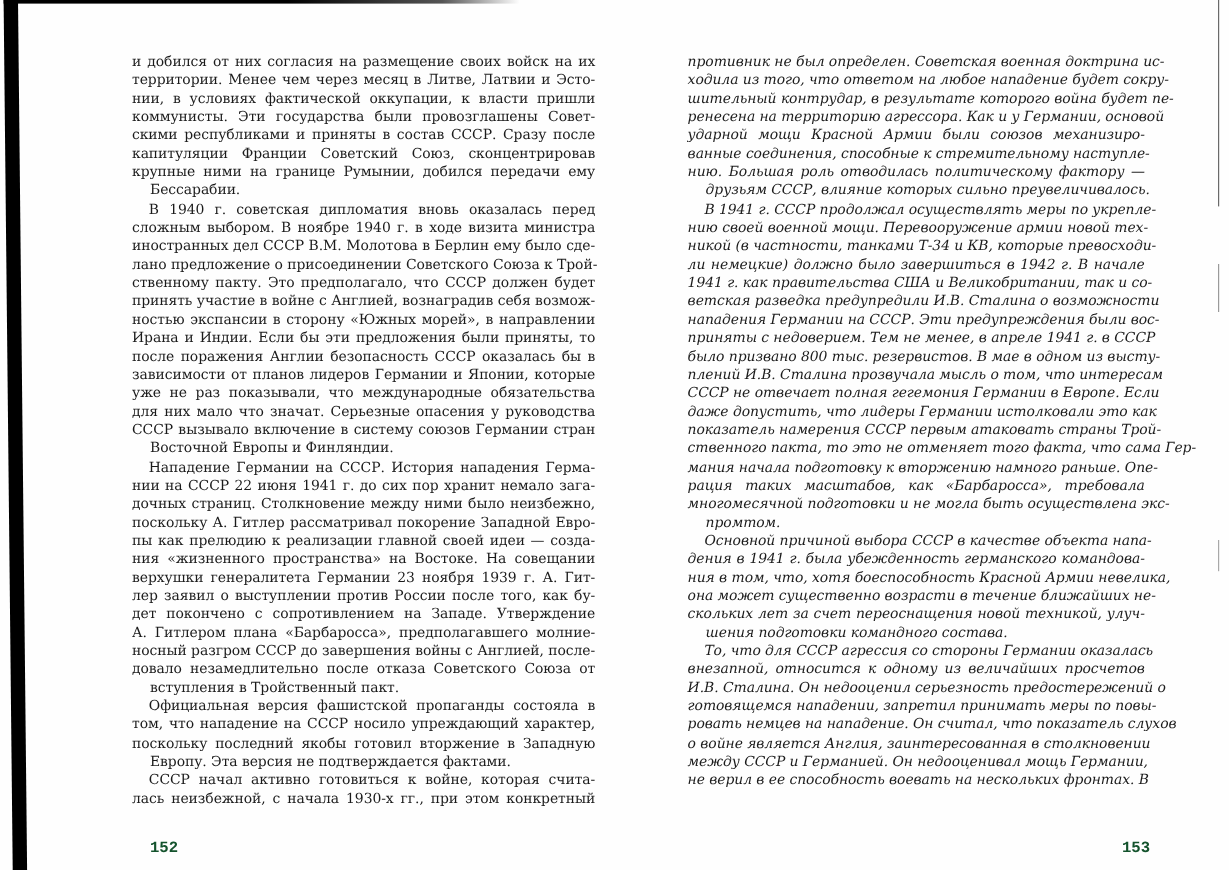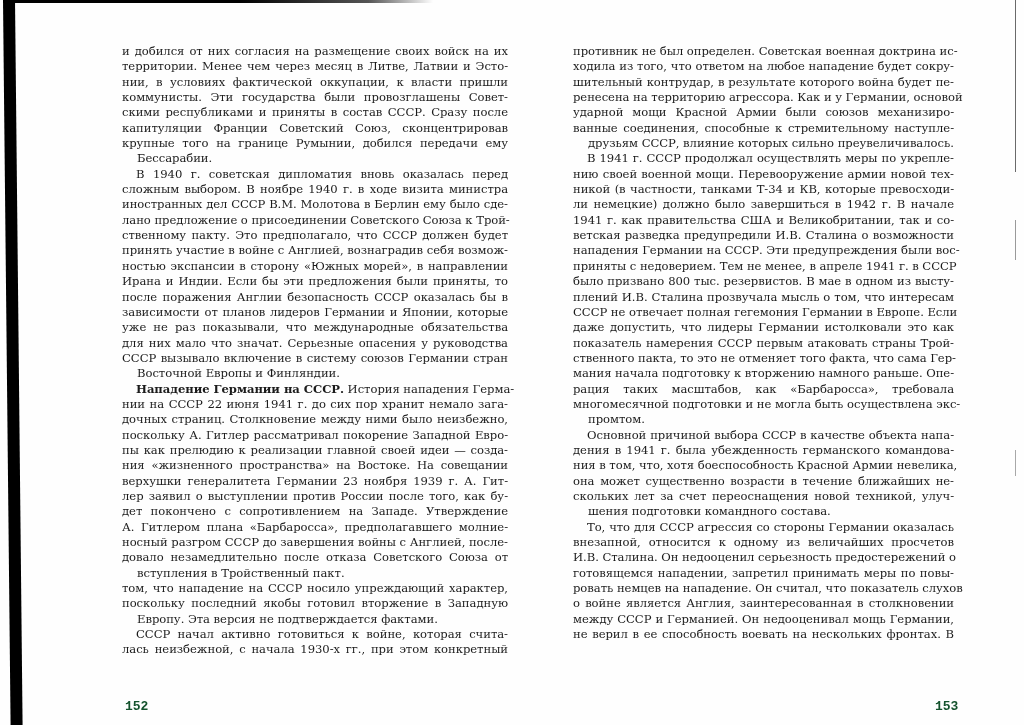--- a/index.html
+++ b/index.html
@@ -61,36 +61,36 @@
     }
     .page {
       position: absolute;
       top: 44px;
       font-family: "DejaVu Serif", "Liberation Serif", serif;
       font-size: 11.6px;
       line-height: 15.35px;
       color: #1b1b1b;
       letter-spacing: -0.05px;
     }
-    .page-left { left: 122px; width: 386px; }
-    .page-right { left: 573px; width: 381px; }
+    .page-left { left: 110px; width: 386px; }
+    .page-right { left: 573px; width: 381px; font-style: italic; }
     .line {
       display: block;
       white-space: nowrap;
       text-align: justify;
       text-align-last: justify;
       height: 15.35px;
       overflow: visible;
     }
     .line.last {
       text-align-last: left;
       margin-left: 15px;
     }
     .line.indent { padding-left: 14px; }
-    .bold { font-weight: bold; }
+    .bold { font-weight: normal; }
     .page-number {
       position: absolute;
       top: 699px;
       font-family: Liberation Mono, monospace;
       font-weight: bold;
       font-size: 13px;
       color: #14532d;
     }
     .page-number.left { left: 125px; }
     .page-number.right { left: 935px; text-align: center; }
@@ -106,21 +106,21 @@
   <div class="edge-right-3"></div>
 
   <div class="page page-left">
       <div>
         <span class="line">и добился от них согласия на размещение своих войск на их</span>
         <span class="line">территории. Менее чем через месяц в Литве, Латвии и Эсто-</span>
         <span class="line">нии, в условиях фактической оккупации, к власти пришли</span>
         <span class="line">коммунисты. Эти государства были провозглашены Совет-</span>
         <span class="line">скими республиками и приняты в состав СССР. Сразу после</span>
         <span class="line">капитуляции Франции Советский Союз, сконцентрировав</span>
-        <span class="line">крупные того на границе Румынии, добился передачи ему</span>
+        <span class="line">крупные ними на границе Румынии, добился передачи ему</span>
         <span class="line last">Бессарабии.</span>
       </div>
       <div>
         <span class="line indent">В 1940 г. советская дипломатия вновь оказалась перед</span>
         <span class="line">сложным выбором. В ноябре 1940 г. в ходе визита министра</span>
         <span class="line">иностранных дел СССР В.М. Молотова в Берлин ему было сде-</span>
         <span class="line">лано предложение о присоединении Советского Союза к Трой-</span>
         <span class="line">ственному пакту. Это предполагало, что СССР должен будет</span>
         <span class="line">принять участие в войне с Англией, вознаградив себя возмож-</span>
         <span class="line">ностью экспансии в сторону «Южных морей», в направлении</span>
@@ -141,37 +141,39 @@
         <span class="line">ния «жизненного пространства» на Востоке. На совещании</span>
         <span class="line">верхушки генералитета Германии 23 ноября 1939 г. А. Гит-</span>
         <span class="line">лер заявил о выступлении против России после того, как бу-</span>
         <span class="line">дет покончено с сопротивлением на Западе. Утверждение</span>
         <span class="line">А. Гитлером плана «Барбаросса», предполагавшего молние-</span>
         <span class="line">носный разгром СССР до завершения войны с Англией, после-</span>
         <span class="line">довало незамедлительно после отказа Советского Союза от</span>
         <span class="line last">вступления в Тройственный пакт.</span>
       </div>
       <div>
+        <span class="line indent">Официальная версия фашистской пропаганды состояла в</span>
         <span class="line">том, что нападение на СССР носило упреждающий характер,</span>
         <span class="line">поскольку последний якобы готовил вторжение в Западную</span>
         <span class="line last">Европу. Эта версия не подтверждается фактами.</span>
       </div>
       <div>
         <span class="line indent">СССР начал активно готовиться к войне, которая счита-</span>
         <span class="line">лась неизбежной, с начала 1930-х гг., при этом конкретный</span>
       </div>
     </div>
   <div class="page page-right">
       <div>
         <span class="line">противник не был определен. Советская военная доктрина ис-</span>
         <span class="line">ходила из того, что ответом на любое нападение будет сокру-</span>
         <span class="line">шительный контрудар, в результате которого война будет пе-</span>
         <span class="line">ренесена на территорию агрессора. Как и у Германии, основой</span>
         <span class="line">ударной мощи Красной Армии были союзов механизиро-</span>
         <span class="line">ванные соединения, способные к стремительному наступле-</span>
+        <span class="line">нию. Большая роль отводилась политическому фактору —</span>
         <span class="line last">друзьям СССР, влияние которых сильно преувеличивалось.</span>
       </div>
       <div>
         <span class="line indent">В 1941 г. СССР продолжал осуществлять меры по укрепле-</span>
         <span class="line">нию своей военной мощи. Перевооружение армии новой тех-</span>
         <span class="line">никой (в частности, танками Т-34 и КВ, которые превосходи-</span>
         <span class="line">ли немецкие) должно было завершиться в 1942 г. В начале</span>
         <span class="line">1941 г. как правительства США и Великобритании, так и со-</span>
         <span class="line">ветская разведка предупредили И.В. Сталина о возможности</span>
         <span class="line">нападения Германии на СССР. Эти предупреждения были вос-</span>

